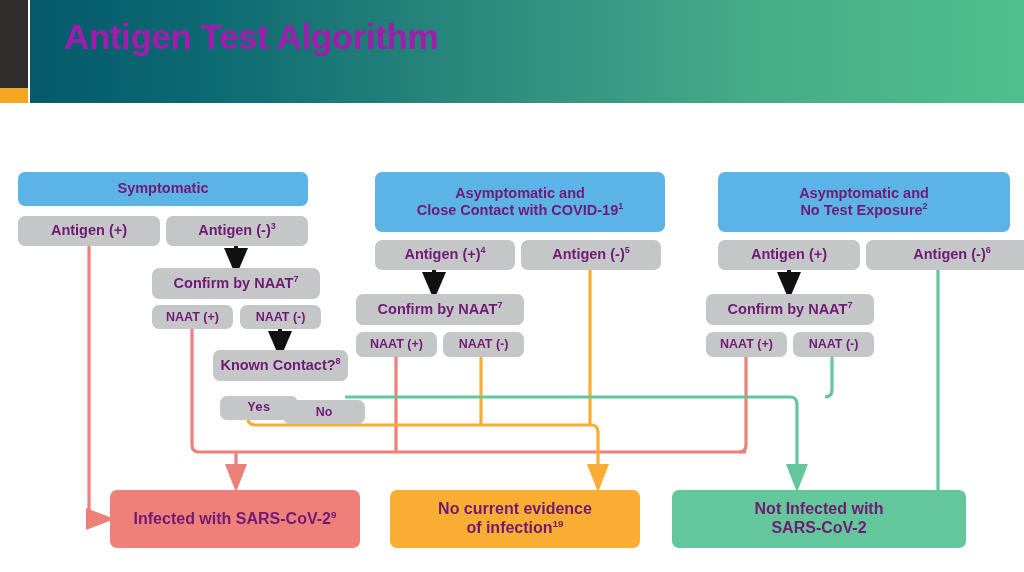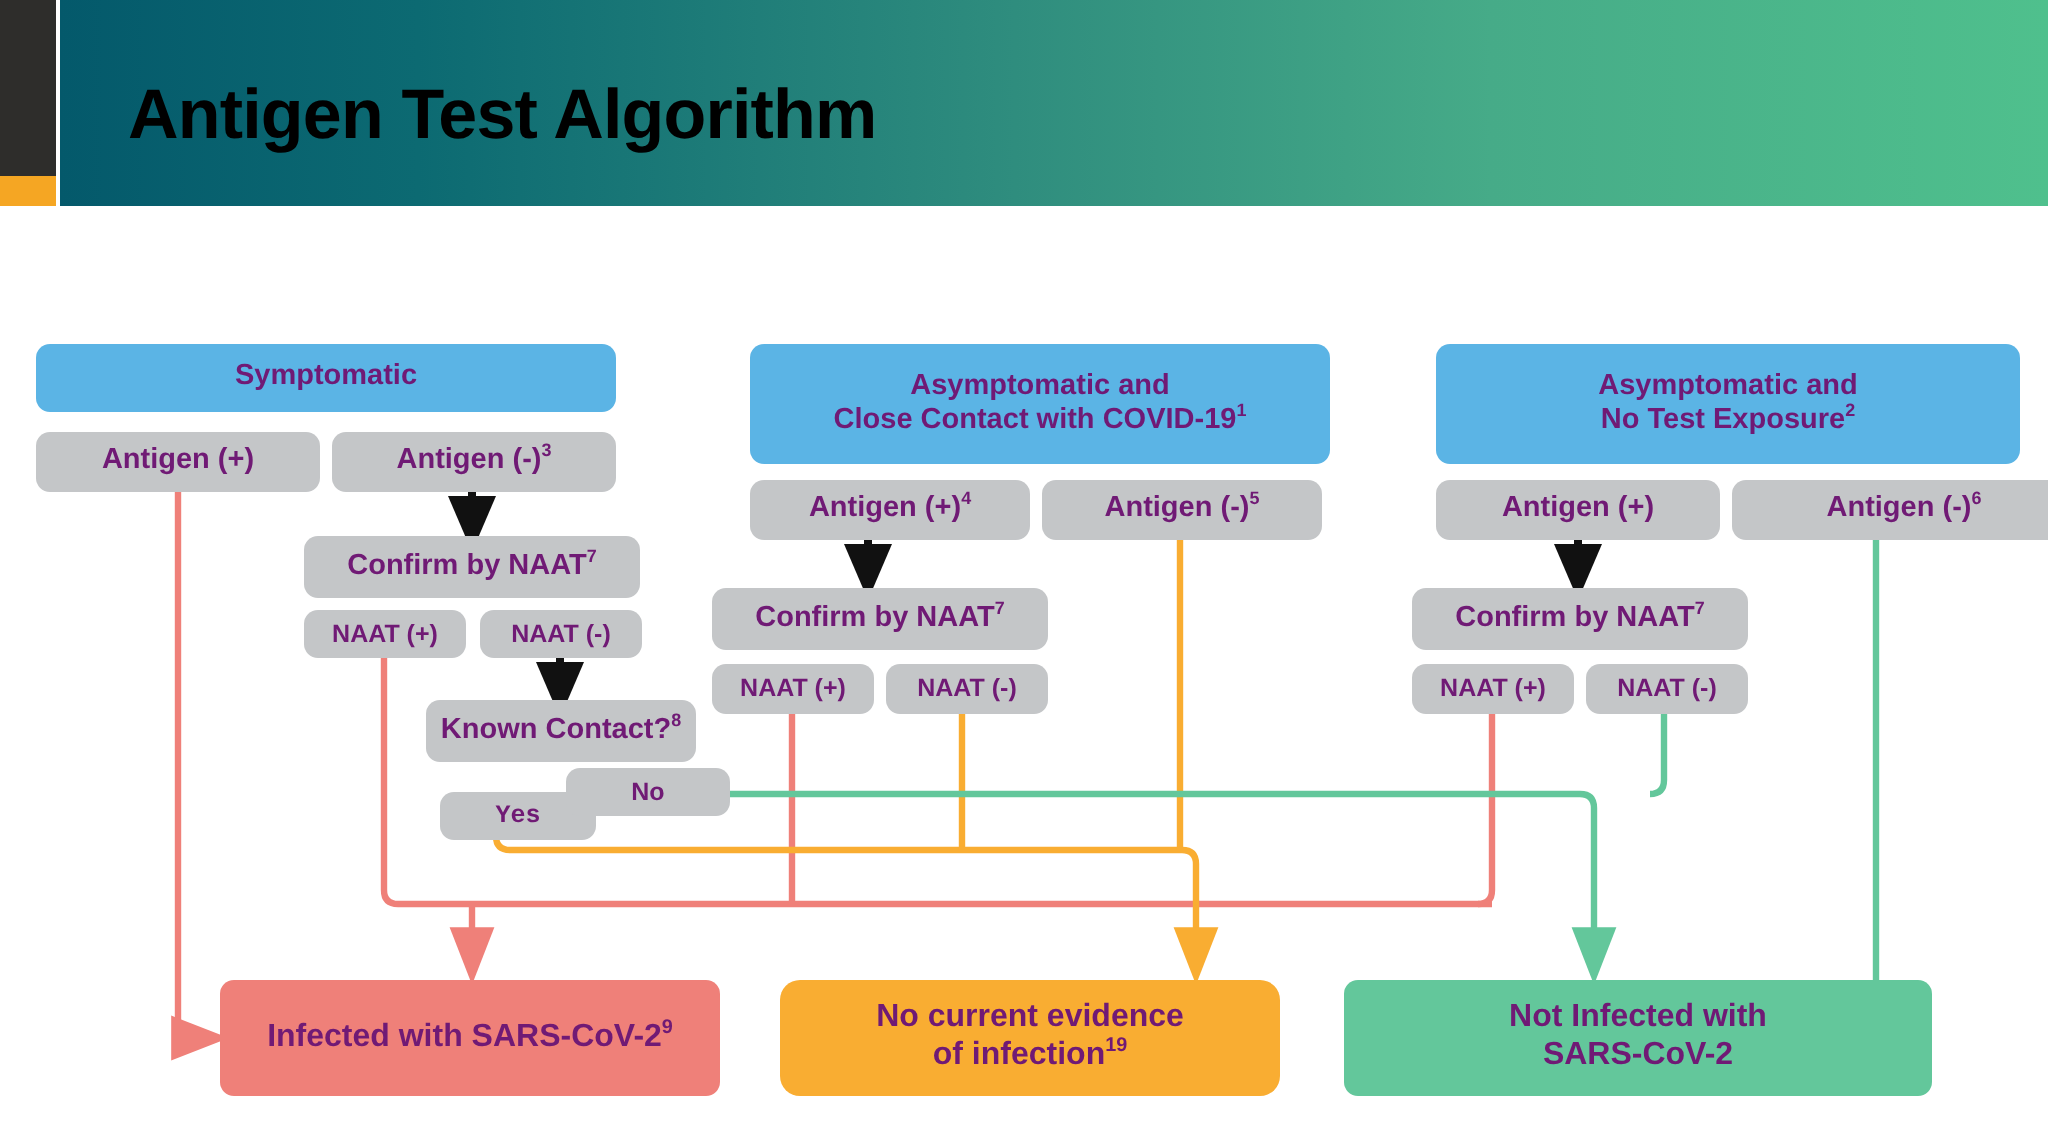--- a/index.html
+++ b/index.html
@@ -5,32 +5,32 @@
   html,body{margin:0;padding:0;background:#ffffff;}
   body{width:1024px;height:572px;overflow:hidden;
        font-family:"Liberation Sans",sans-serif;}
   #page{position:relative;width:1024px;height:572px;background:#fff;}
 
   
   .hdr-dark{position:absolute;left:0;top:0;width:28px;height:88px;background:#2e2d2b;}
   .hdr-orange{position:absolute;left:0;top:88px;width:28px;height:15px;background:#f5a623;}
   .hdr-band{position:absolute;left:30px;top:0;width:994px;height:103px;
             background:linear-gradient(90deg,#04596b 0%,#0c6a72 18%,#2f8d7e 48%,#46ab88 72%,#4fc08d 100%);}
-  .hdr-title{position:absolute;left:64px;top:17px;color:#000000;font-size:35px;
-             font-weight:bold;letter-spacing:-0.4px;white-space:nowrap;margin-top:21px;}
+  .hdr-title{position:absolute;left:64px;top:17px;color:#a21caf;font-size:35px;
+             font-weight:bold;letter-spacing:-0.4px;white-space:nowrap;}
 
   
   .node{position:absolute;box-sizing:border-box;border-radius:7px;
         display:flex;align-items:center;justify-content:center;text-align:center;
         font-weight:bold;color:#701a75;line-height:1.18;padding:2px 4px;}
   .blue{background:#5bb4e5;font-size:14.5px;}
   .grey{background:#c4c6c8;font-size:14.5px;}
   .grey-sm{background:#c4c6c8;font-size:12.5px;}
   .red-res{background:#ef8079;font-size:16px;}
-  .orange-res{background:#f9ad32;font-size:16px;border-radius:10px;}
+  .orange-res{background:#f9ad32;font-size:16px;}
   .green-res{background:#63c79b;font-size:16px;}
   .sup{font-size:0.62em;vertical-align:super;line-height:0;}
 
   svg.wires{position:absolute;left:0;top:0;width:1024px;height:572px;
             pointer-events:none;overflow:visible;}
 </style>
 </head>
 <body>
 
 <div id="page">
@@ -109,21 +109,21 @@
     <span>NAAT (-)</span>
   </div>
 
   <div class="node grey" style="left:213px;top:350px;width:135px;height:31px;">
     <span><span>Known Contact?</span><span class="sup">8</span></span>
   </div>
 
   <div class="node grey-sm" style="left:220px;top:396px;width:78px;height:24px;font-family:Liberation Mono, monospace;">
     <span>Yes</span>
   </div>
-  <div class="node grey-sm" style="left:283px;top:384px;width:82px;height:24px;">
+  <div class="node grey-sm" style="left:283px;top:400px;width:82px;height:24px;">
     <span>No</span>
   </div>
 
   <div class="node blue" style="left:375px;top:172px;width:290px;height:60px;flex-direction:column;">
     <span>Asymptomatic and</span>
     <span><span>Close Contact with COVID-19</span><span class="sup">1</span></span>
   </div>
 
   <div class="node grey" style="left:375px;top:240px;width:140px;height:30px;">
     <span><span>Antigen (+)</span><span class="sup">4</span></span>

